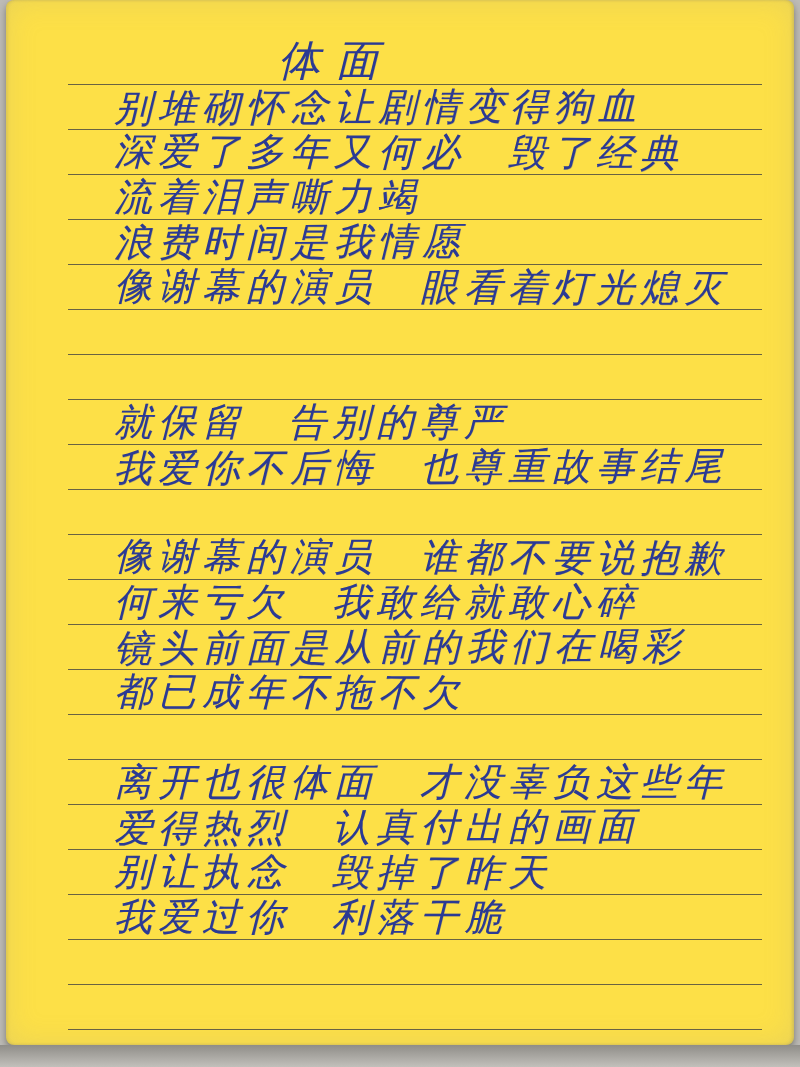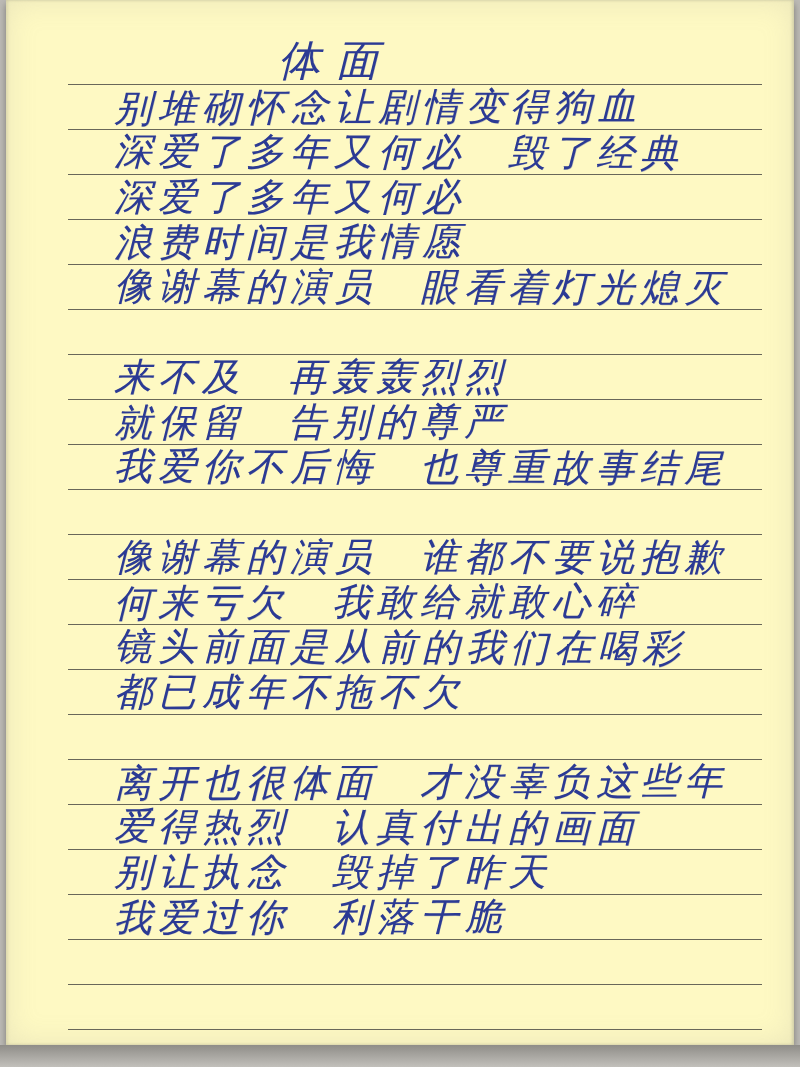--- a/index.html
+++ b/index.html
@@ -18,22 +18,22 @@
     position: absolute;
     inset: 0;
   }
   
   .paper {
     position: absolute;
     left: 6px;
     top: 0;
     width: 788px;
     height: 1045px;
-    background: #fef9c3;
-    border-radius: 0;
+    background: #fde047;
+    border-radius: 8px;
     box-shadow:
       0 4px 7px rgba(40,40,35,0.45),
       inset 0 0 30px rgba(160,158,148,0.22),
       inset -2px 0 3px rgba(120,118,110,0.25),
       inset 2px 0 3px rgba(120,118,110,0.18);
   }
   
   .rules {
     position: absolute;
     left: 62px;
@@ -88,25 +88,24 @@
 <body>
 
 <div class="scene">
   <div class="paper">
     <div class="rules"></div>
 
     <div class="handwriting title">体面</div>
 
     <div class="handwriting line" style="top:84px">别堆砌怀念让剧情变得狗血</div>
     <div class="handwriting line" style="top:129px">深爱了多年又何必 毁了经典</div>
-    <div class="handwriting line" style="top:174px">深爱了多年又何必</div>
+    <div class="handwriting line" style="top:174px">流着泪声嘶力竭</div>
     <div class="handwriting line" style="top:219px">浪费时间是我情愿</div>
     <div class="handwriting line" style="top:264px">像谢幕的演员 眼看着灯光熄灭</div>
 
-    <div class="handwriting line" style="top:354px">来不及 再轰轰烈烈</div>
     <div class="handwriting line" style="top:399px">就保留 告别的尊严</div>
     <div class="handwriting line" style="top:444px">我爱你不后悔 也尊重故事结尾</div>
 
     <div class="handwriting line" style="top:534px">像谢幕的演员 谁都不要说抱歉</div>
     <div class="handwriting line" style="top:579px">何来亏欠 我敢给就敢心碎</div>
     <div class="handwriting line" style="top:624px">镜头前面是从前的我们在喝彩</div>
     <div class="handwriting line" style="top:669px">都已成年不拖不欠</div>
 
     <div class="handwriting line" style="top:759px">离开也很体面 才没辜负这些年</div>
     <div class="handwriting line" style="top:804px">爱得热烈 认真付出的画面</div>

